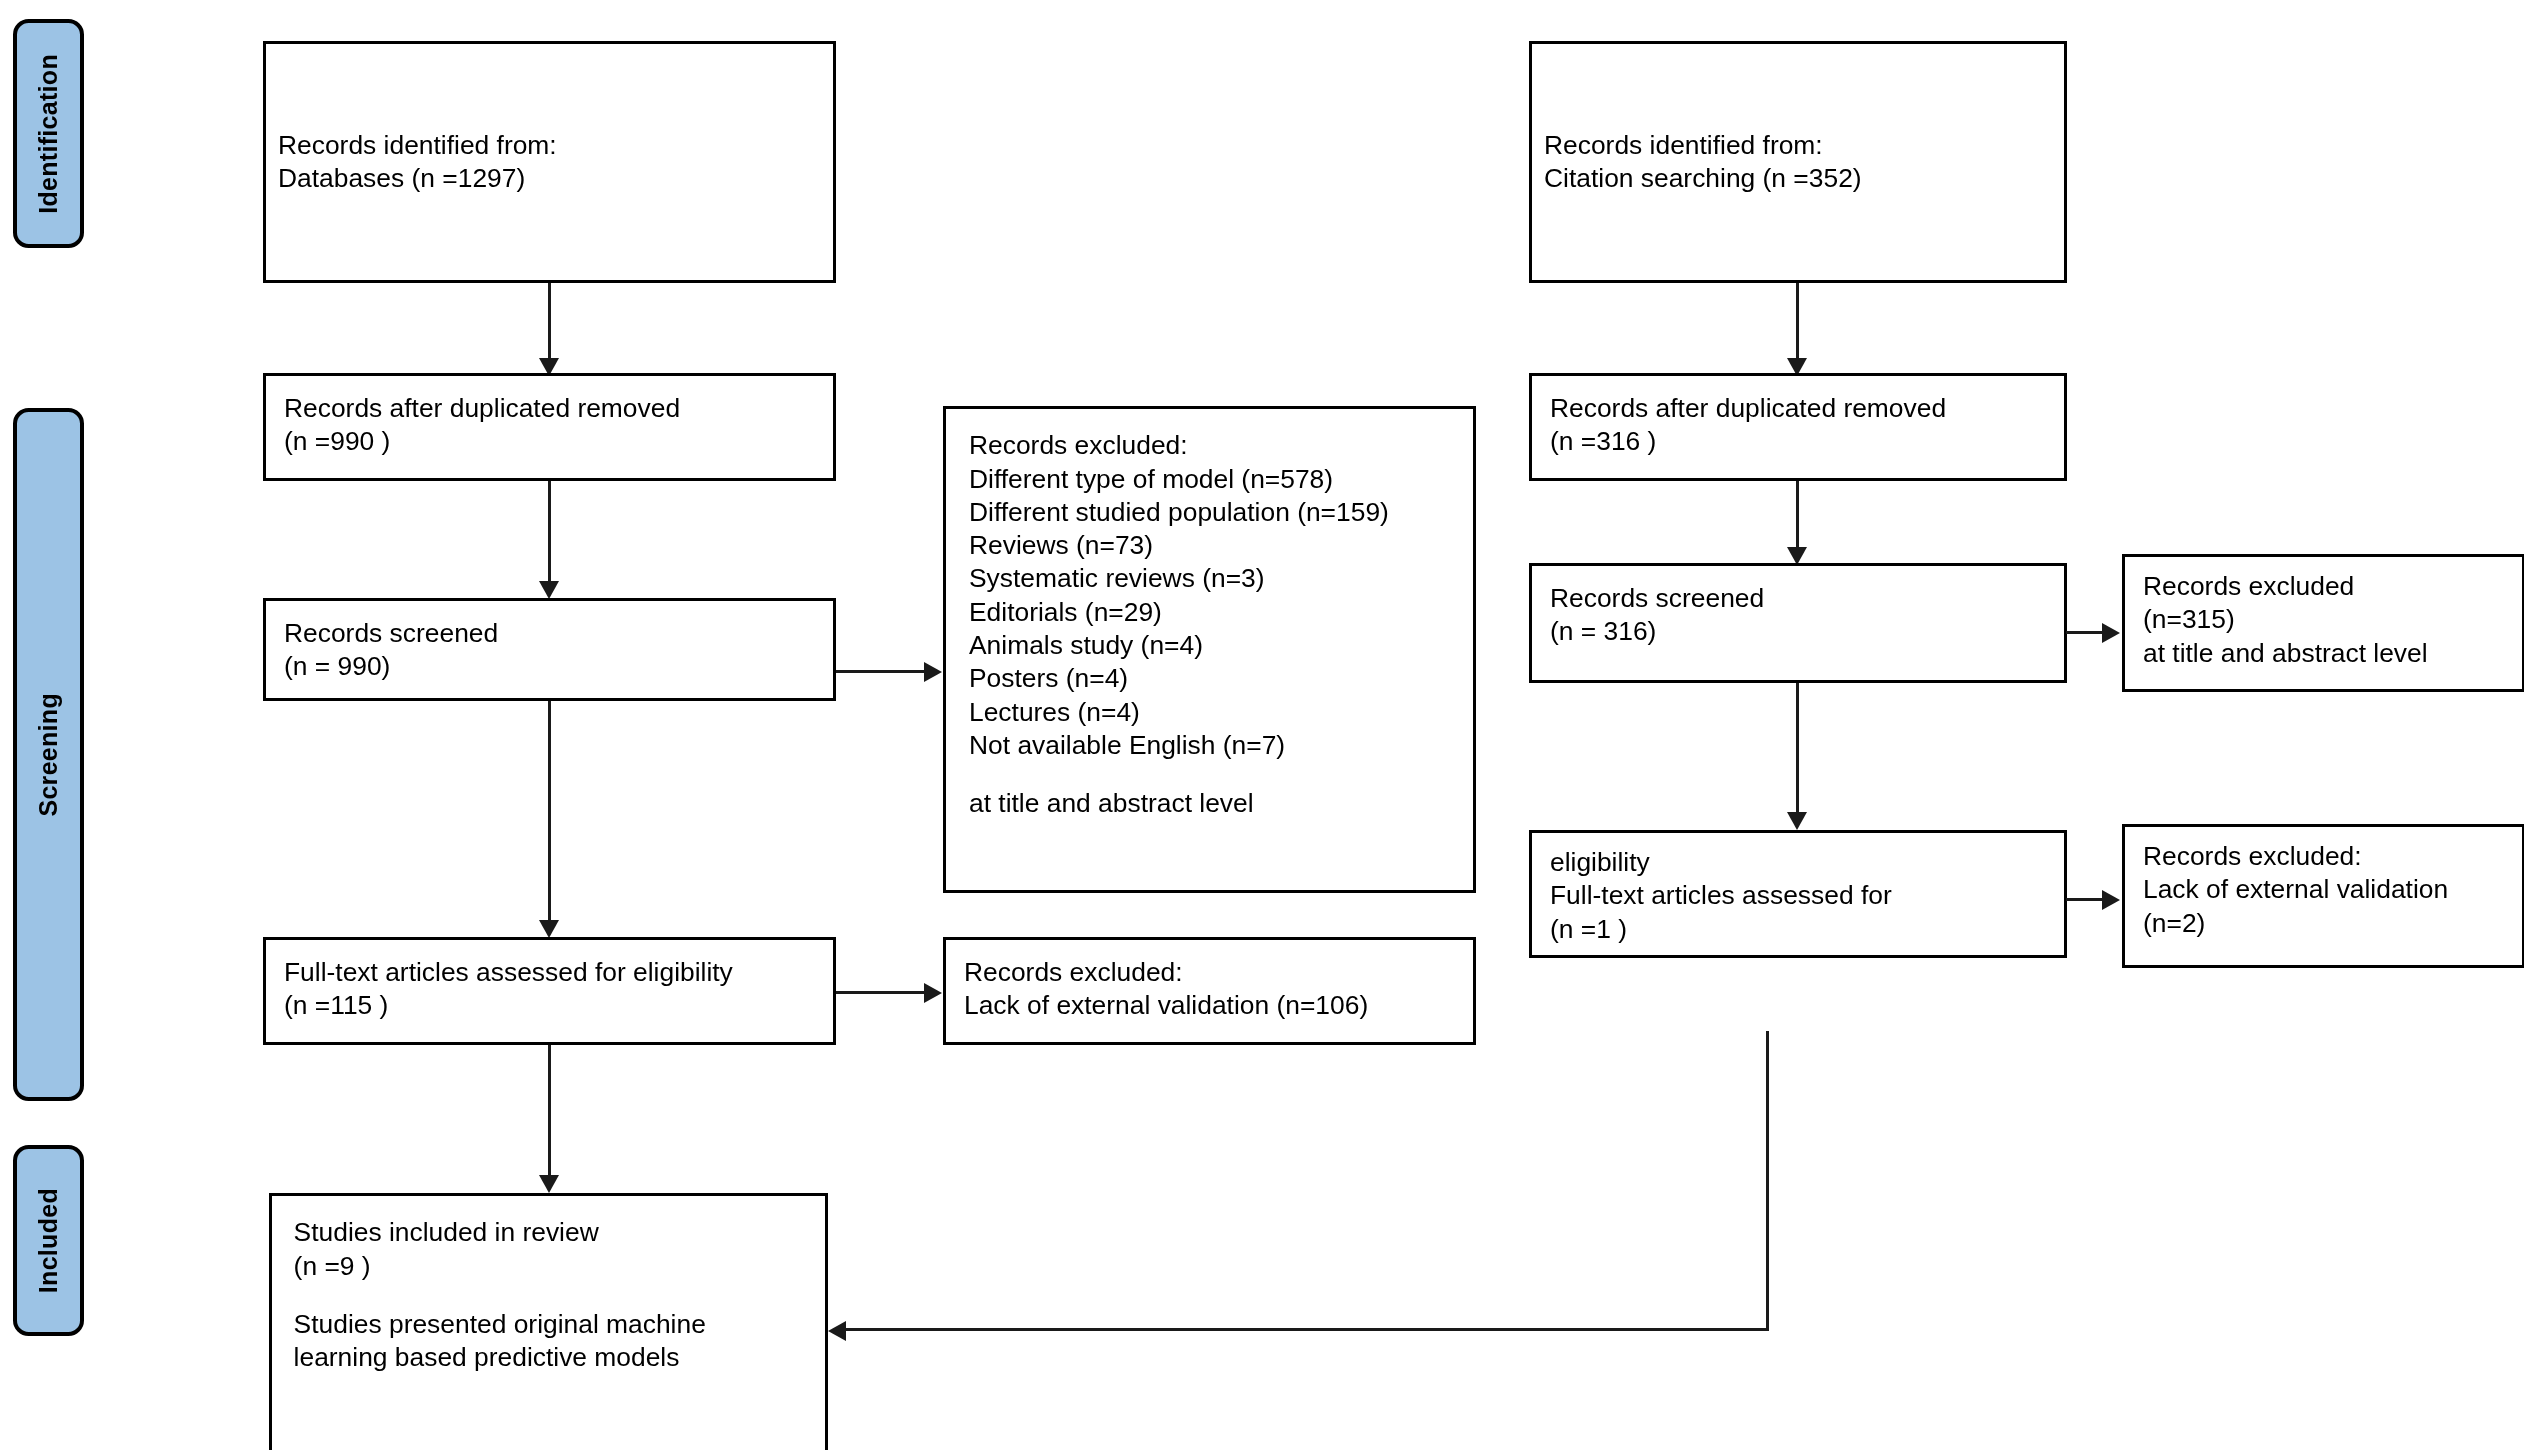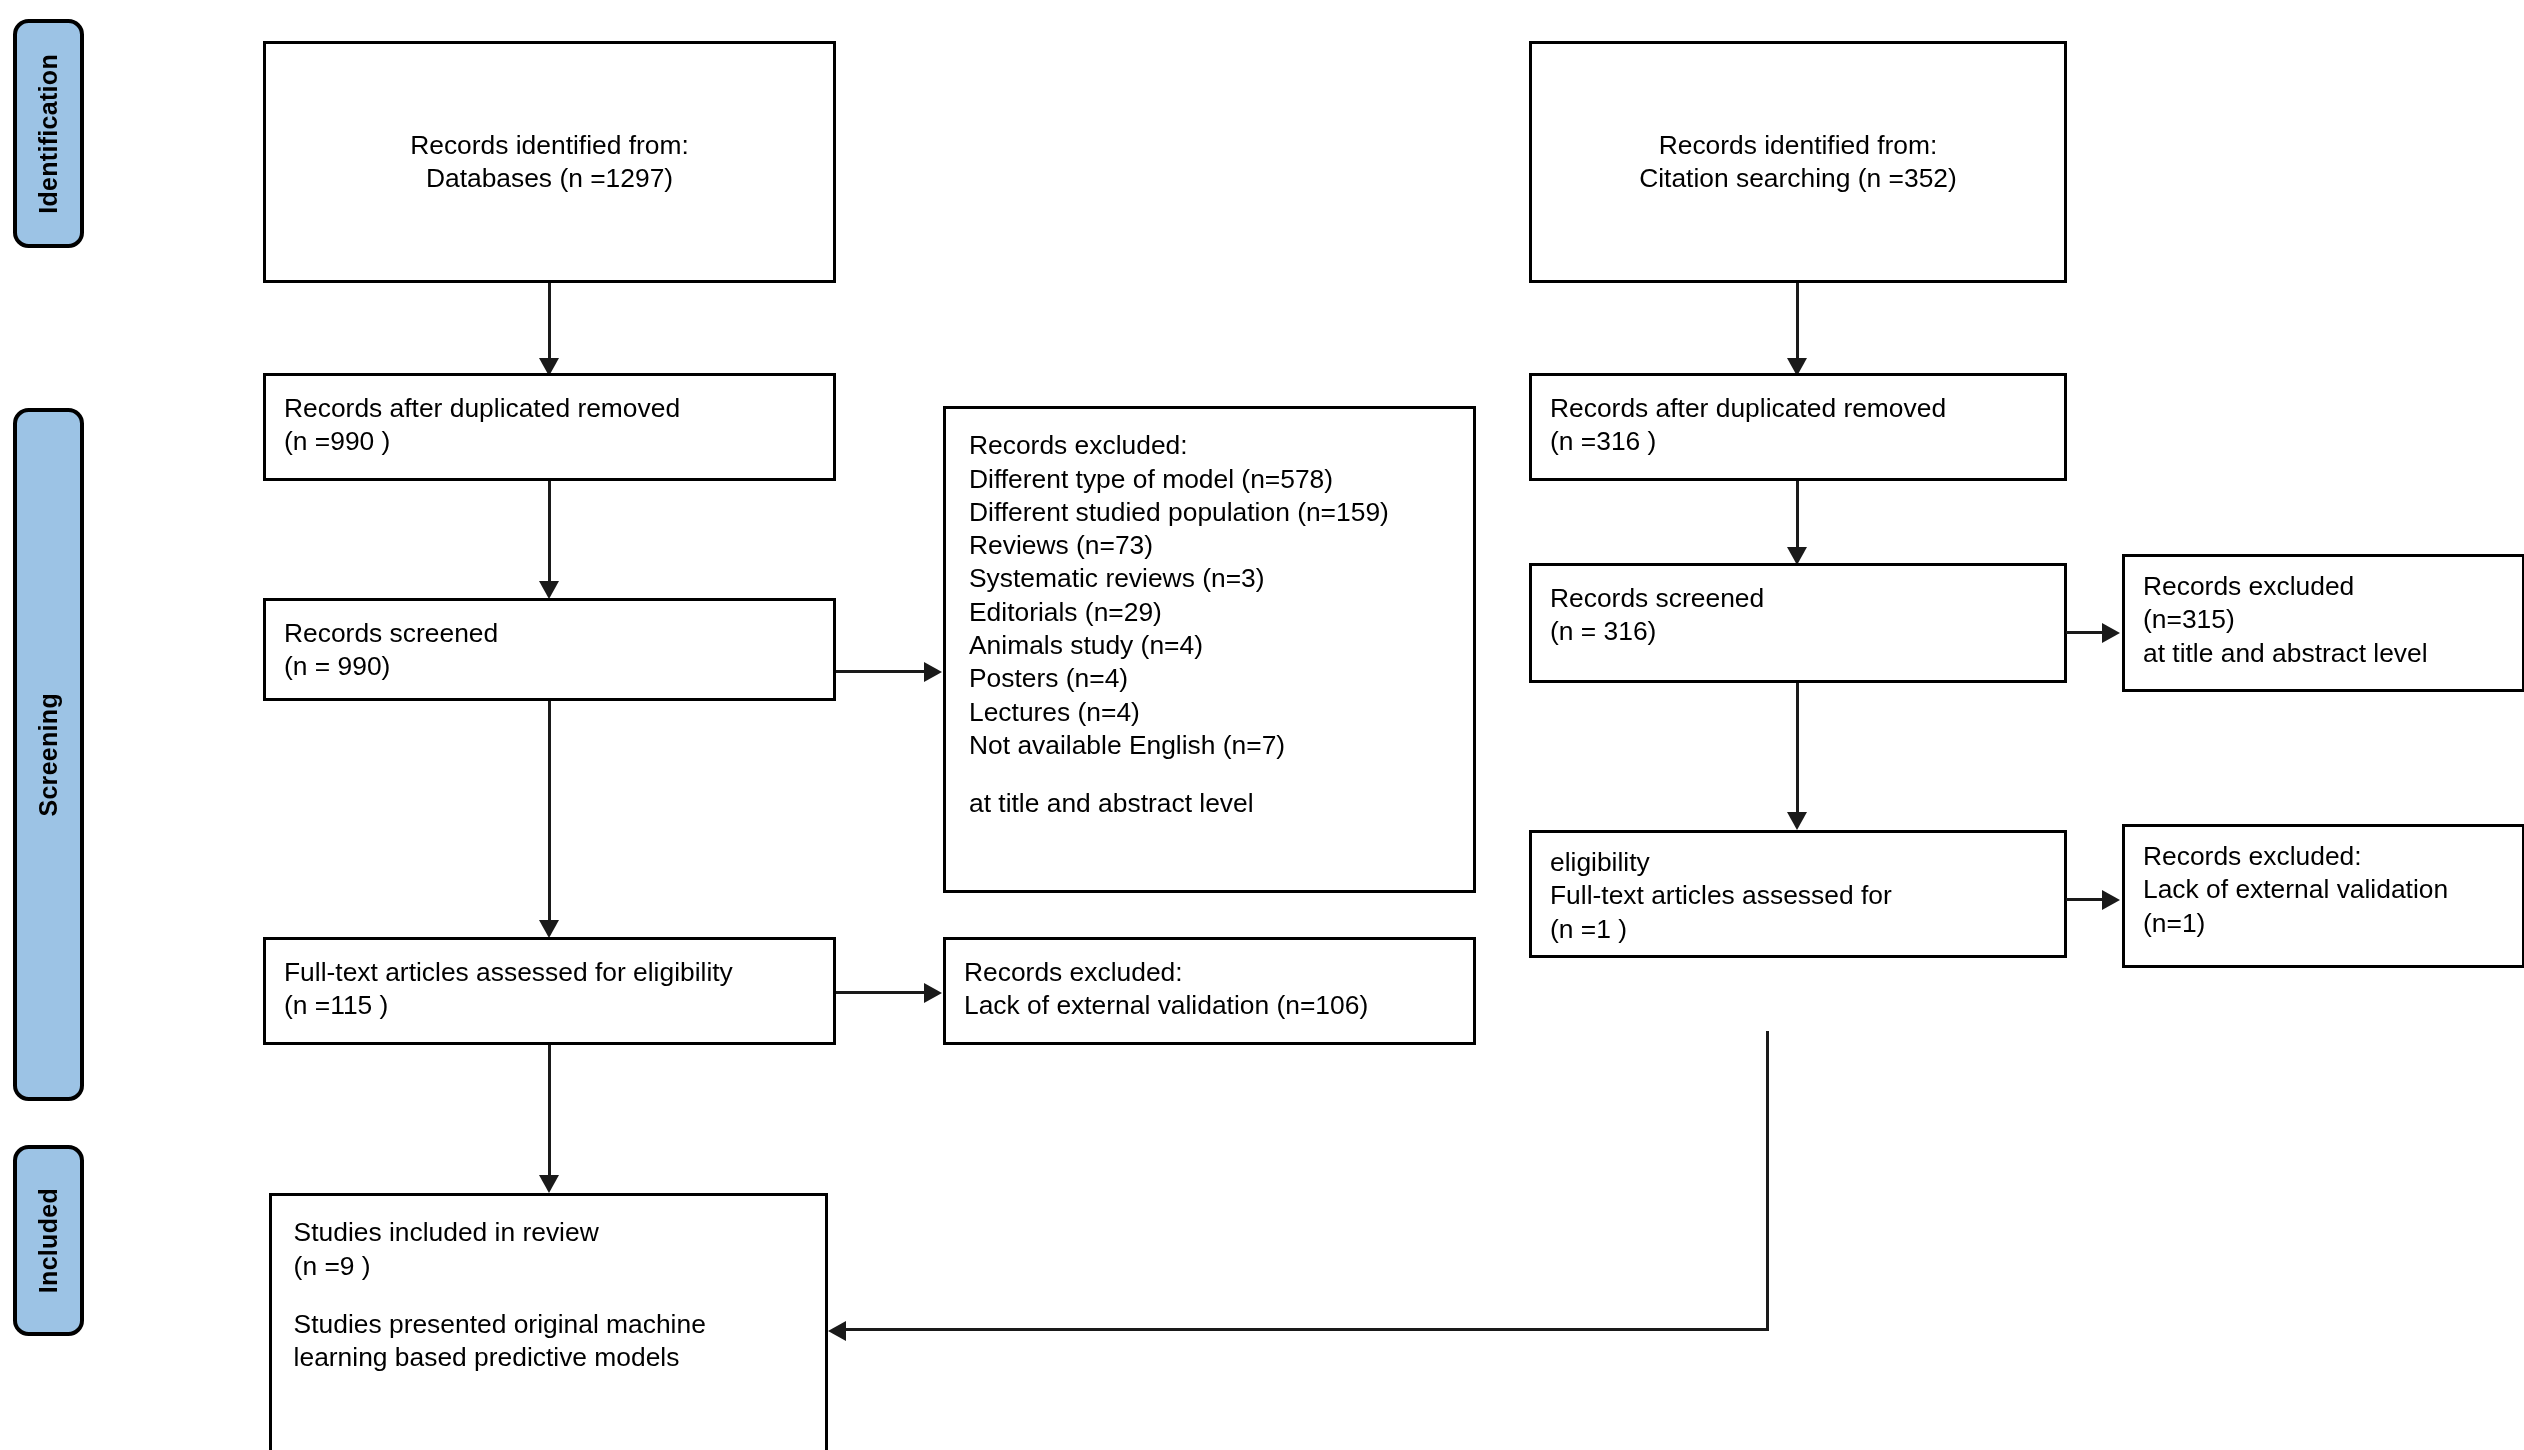--- a/index.html
+++ b/index.html
@@ -46,21 +46,21 @@
     border: 3.6px solid #000000;
     box-sizing: border-box;
     padding: 15.6px 18px;
     color: #000000;
     font-size: 26.4px;
     line-height: 1.26;
   }
   .flow-box.center-text {
     display: flex;
     flex-direction: column;
-    align-items: center;
+    align-items: flex-start;
     justify-content: center;
     text-align: center;
     padding: 12px;
   }
   .flow-box .line { white-space: pre; }
   .flow-box .line.spacer { height: 0.95em; }
 
   
   .conn {
     position: absolute;
@@ -212,21 +212,21 @@
     <div class="line">Full-text articles assessed for</div>
     <div class="line">(n =1 )</div>
   </div>
 
   <div class="conn conn-h" style="left:2066px; top:898px; width:37px;"></div>
   <div class="arrow-right" style="left:2102px; top:890px;"></div>
 
   <div class="flow-box" style="left:2122px; top:824px; width:403px; height:144px; padding:13.2px 18px;">
     <div class="line">Records excluded:</div>
     <div class="line">Lack of external validation</div>
-    <div class="line">(n=1)</div>
+    <div class="line">(n=2)</div>
   </div>
 
   <div class="conn conn-v" style="left:1766px; top:1031px; height:300px;"></div>
 
   <div class="conn conn-h" style="left:846px; top:1328px; width:923px;"></div>
   <div class="arrow-left" style="left:828px; top:1321px;"></div>
 
 </div>
 
 

